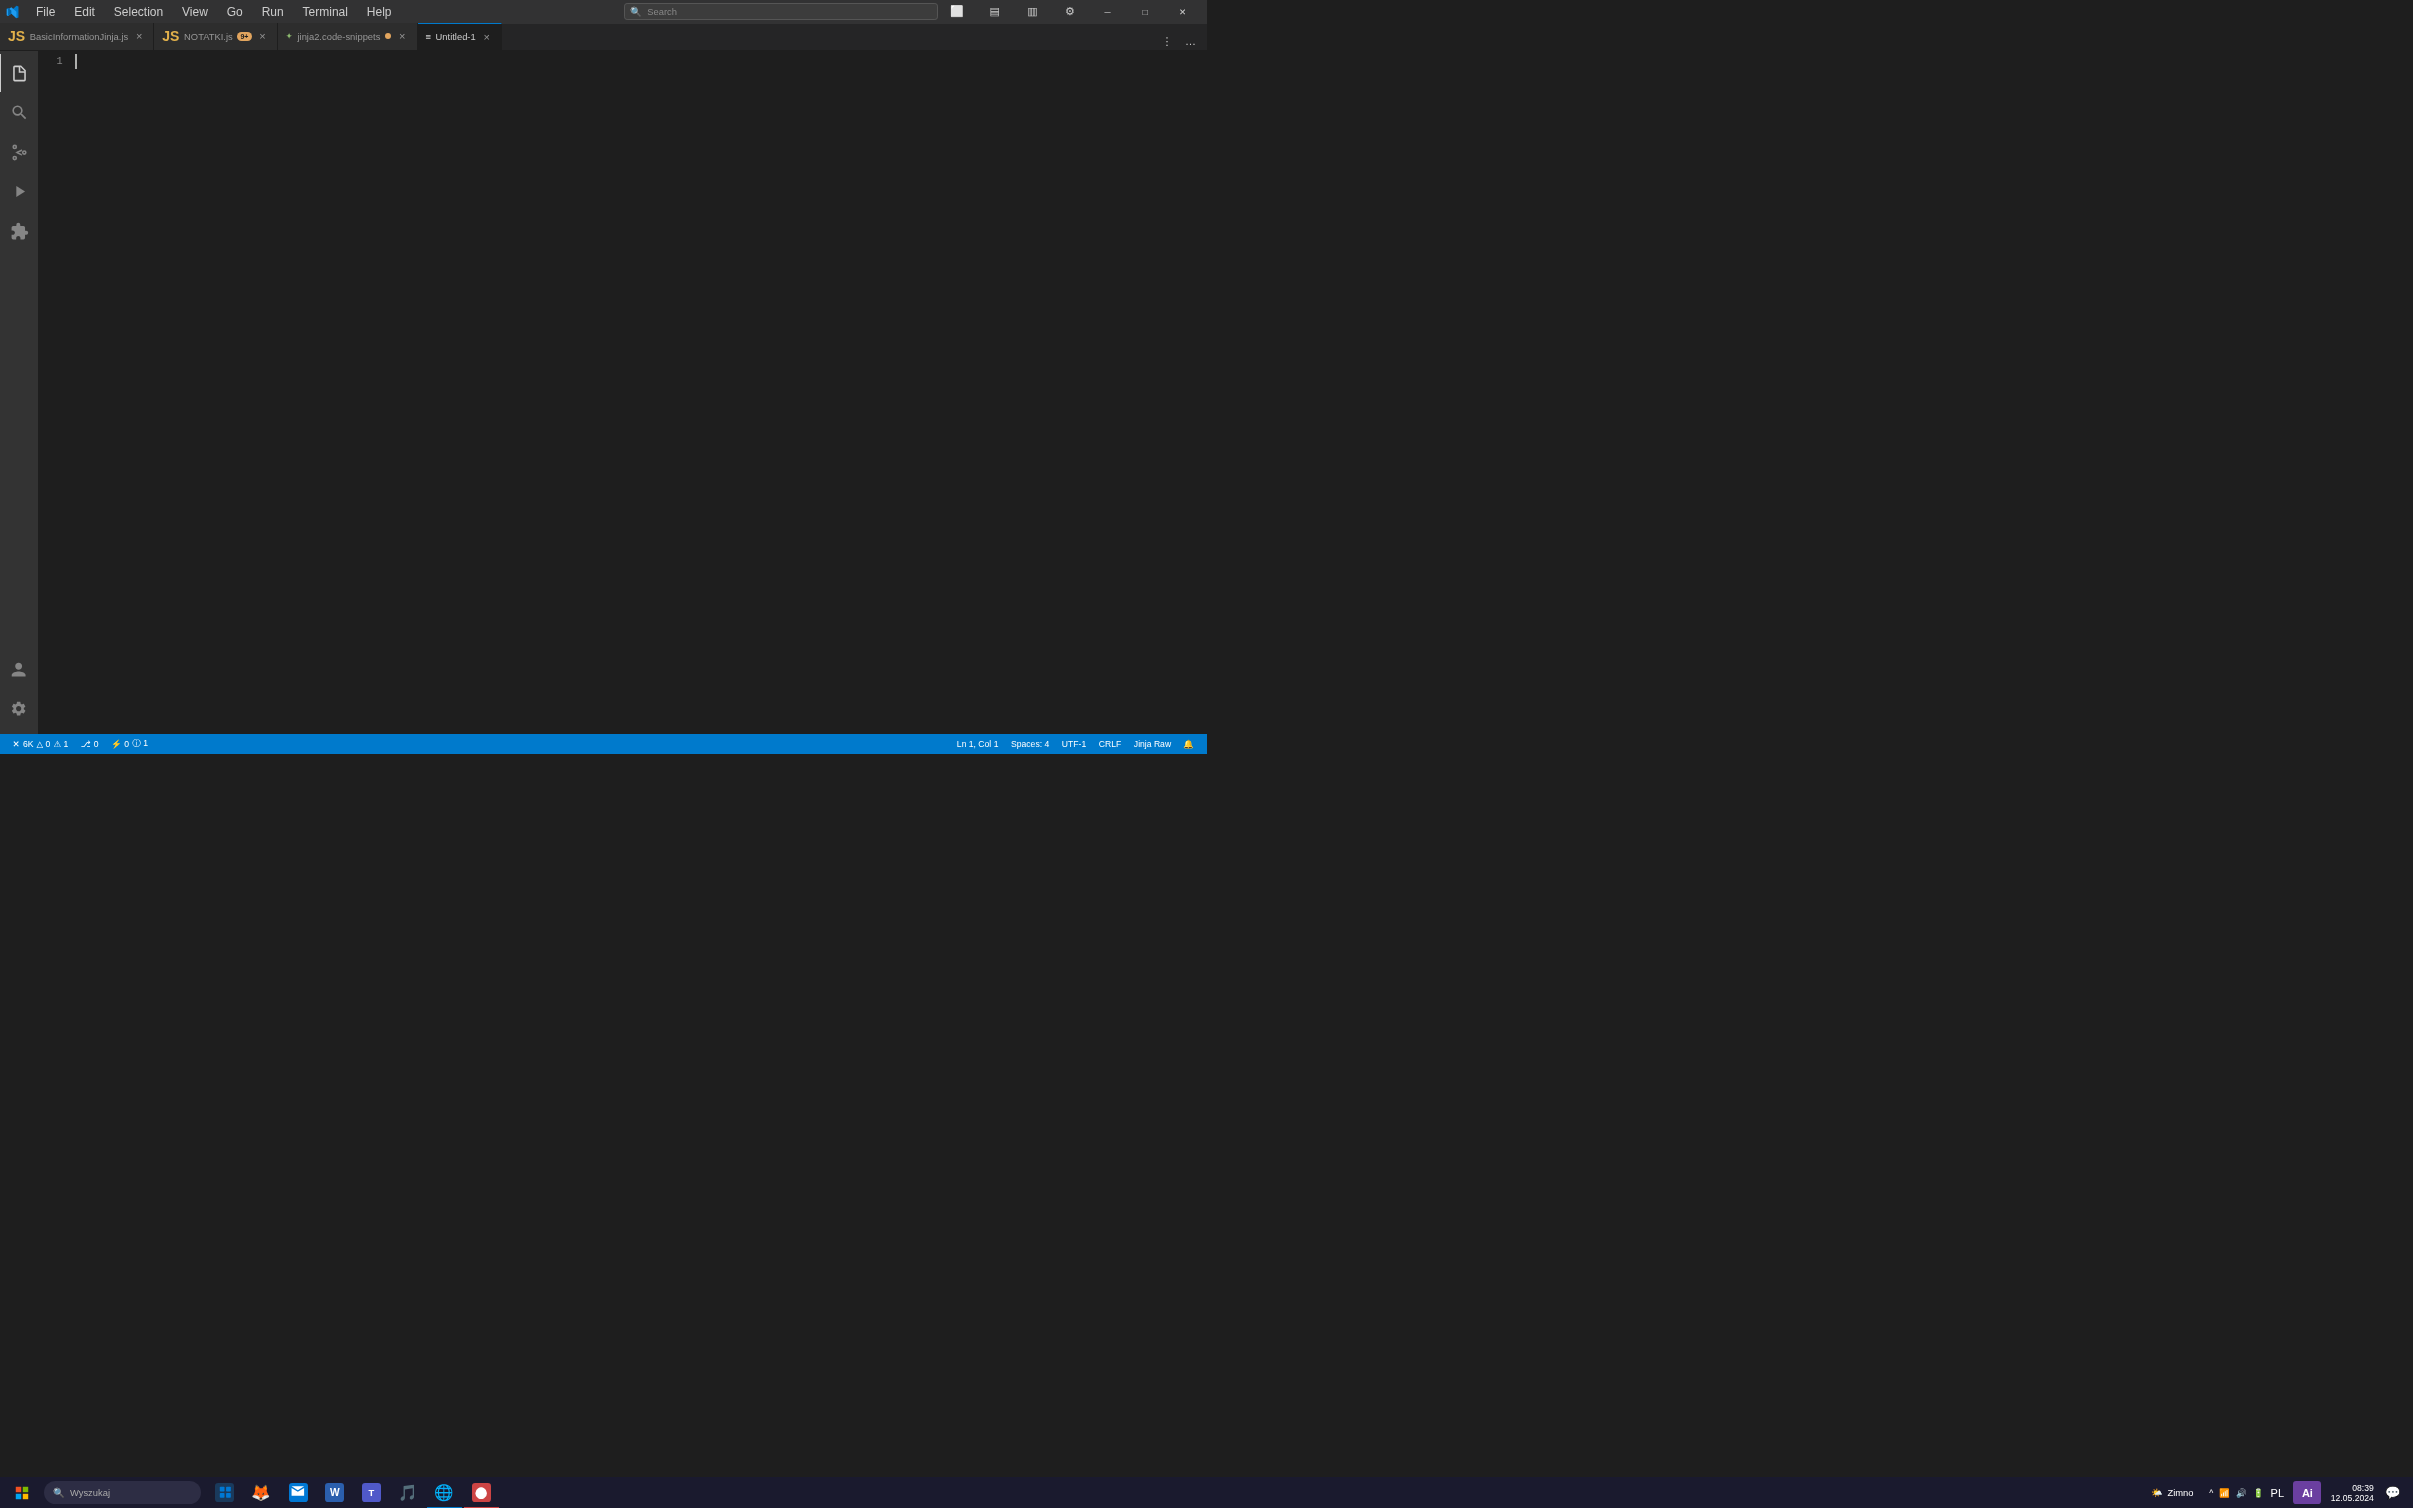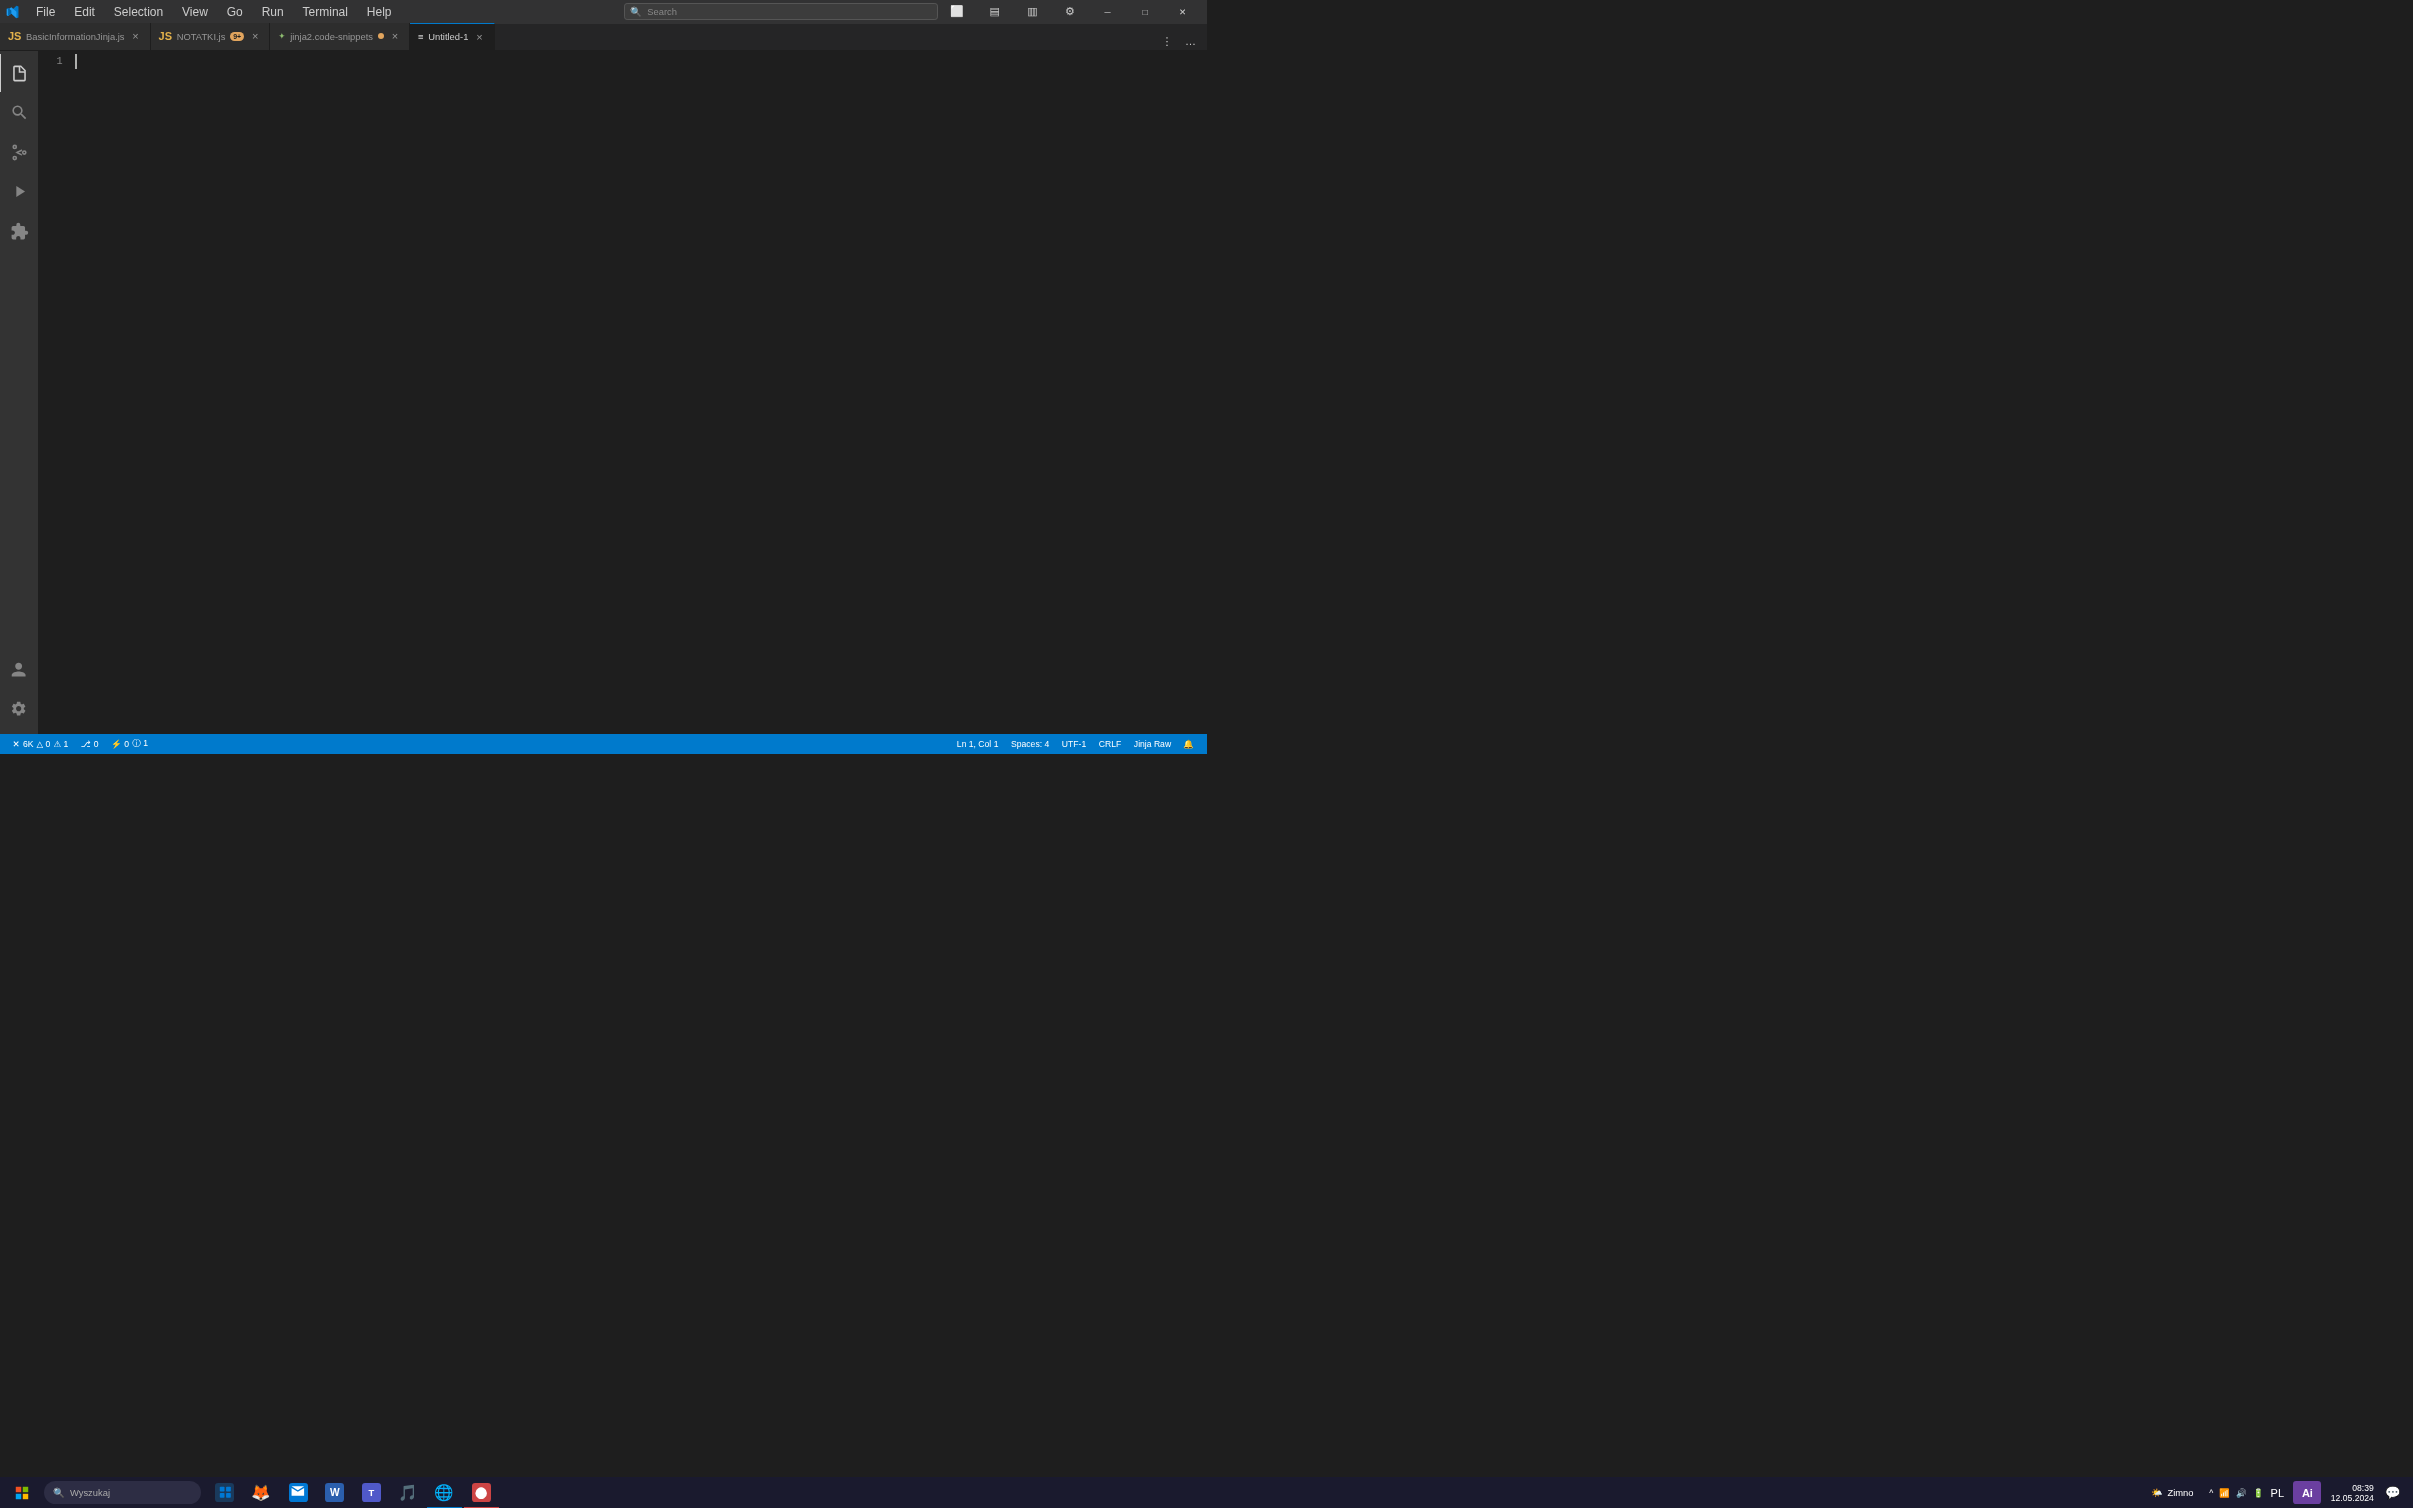--- a/index.html
+++ b/index.html
@@ -112,21 +112,21 @@
       width: 12.6px;
       height: 12.6px;
       display: flex;
       align-items: center;
       justify-content: center;
       border-radius: 2.4px;
       font-size: 11px;
       color: #969696;
       cursor: pointer;
     }
-    .tab-icon-js { color: #e2b14b; font-size: 11px; font-weight: bold; }
+    .tab-icon-js { color: #e2b14b; font-size: 14px; font-weight: bold; }
     .tab-icon-jinja { color: #8ebc70; font-size: 8.6px; }
     .tab-split {
       margin-left: auto;
       display: flex;
       align-items: center;
       padding: 0 6.3px;
       gap: 3.1px;
     }
     .tab-action-btn {
       width: 20.4px;

